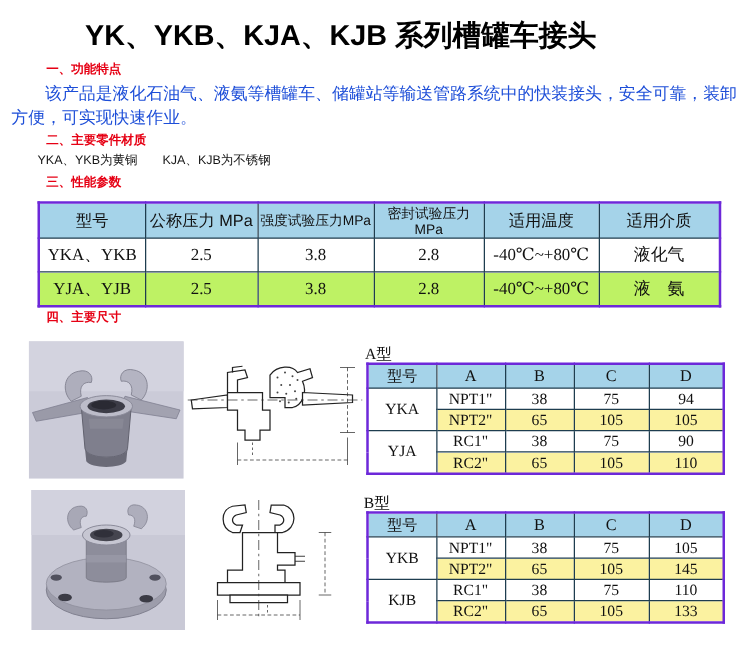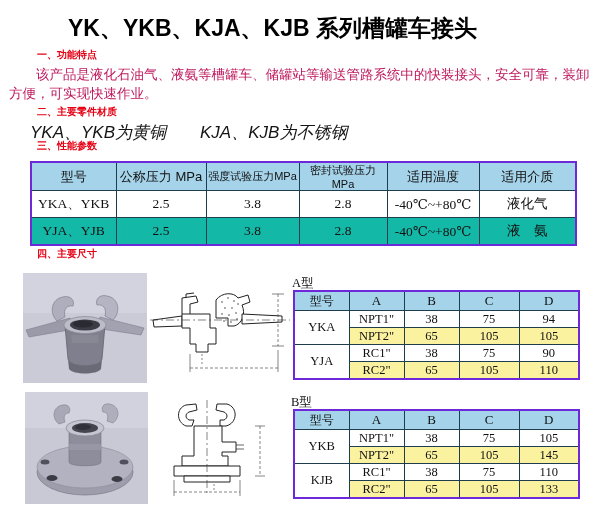--- a/index.html
+++ b/index.html
@@ -10,32 +10,32 @@
   .page-title {
     position:absolute; top:13px; left:0; width:545px; text-align:center;
     font-size:23px; font-weight:bold; color:#000; letter-spacing:0px; white-space:nowrap;
   }
   .sec-heading {
     position:absolute; left:37px; font-size:10px; font-weight:bold; color:#e60014; white-space:nowrap;
   }
   .h1 { top:48px; } .h2 { top:105px; } .h3 { top:139px; } .h4 { top:247px; }
   .body-par {
     position:absolute; left:9px; top:65px; width:582px;
-    font-size:13.5px; line-height:19px; text-indent:2em; color:#be185d;
+    font-size:13.5px; line-height:19px; text-indent:2em; color:#1d4ed8;
   }
   .materials {
-    position:absolute; left:30px; top:121px; font-size:17px; color:#151515; white-space:pre;font-style:italic;
+    position:absolute; left:30px; top:121px; font-size:10px; color:#151515; white-space:pre;
   }
   table.spec { border-collapse:collapse; table-layout:fixed; border:2px solid #6d28d9; }
   .spec th, .spec td { border:1px solid #1e3d4f; text-align:center; vertical-align:middle; padding:0; overflow:hidden; }
   .perf { position:absolute; left:30px; top:161px; width:545px; }
   .perf th { background:#a5d3e9; font-weight:normal; font-size:13px; height:27px; font-family:"Liberation Sans","DejaVu Sans",sans-serif; }
   .perf th.small { font-size:11px; }
   .perf td { font-family:"Liberation Serif","DejaVu Serif",serif; font-size:13.5px; height:26px; background:#ffffff; }
-  .perf tr.yellow td { background:#14b8a6;margin-top:20px; }
+  .perf tr.yellow td { background:#bef264;margin-top:20px; }
   .dim { width:285px; }
   .dim th { background:#a5d3e9; font-weight:normal; height:18px; font-size:13px; font-family:"Liberation Serif","DejaVu Serif",serif; }
   .dim th.cn { font-family:"Liberation Sans","DejaVu Sans",sans-serif; font-size:12px; }
   .dim td { font-family:"Liberation Serif","DejaVu Serif",serif; font-size:12.5px; height:16px; background:#ffffff; }
   .dim td.yellow { background:#fbf2a0; }
   .dim-label { position:absolute; font-size:12.5px; color:#111; font-family:"Liberation Serif","DejaVu Serif",serif; }
   .dimA-label { left:292px; top:275px;text-align:center; }
   .dimB-label { left:291px; top:394px; }
   .dimA-table { position:absolute; left:293px; top:290px; }
   .dimB-table { position:absolute; left:293px; top:409px; }

